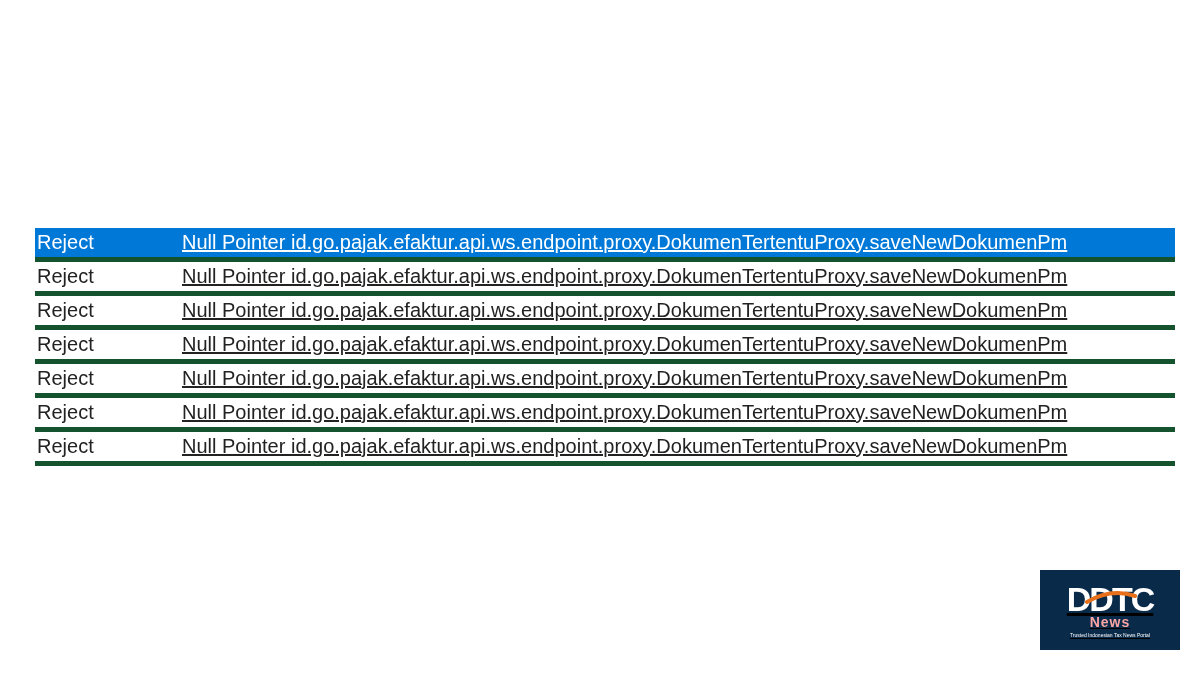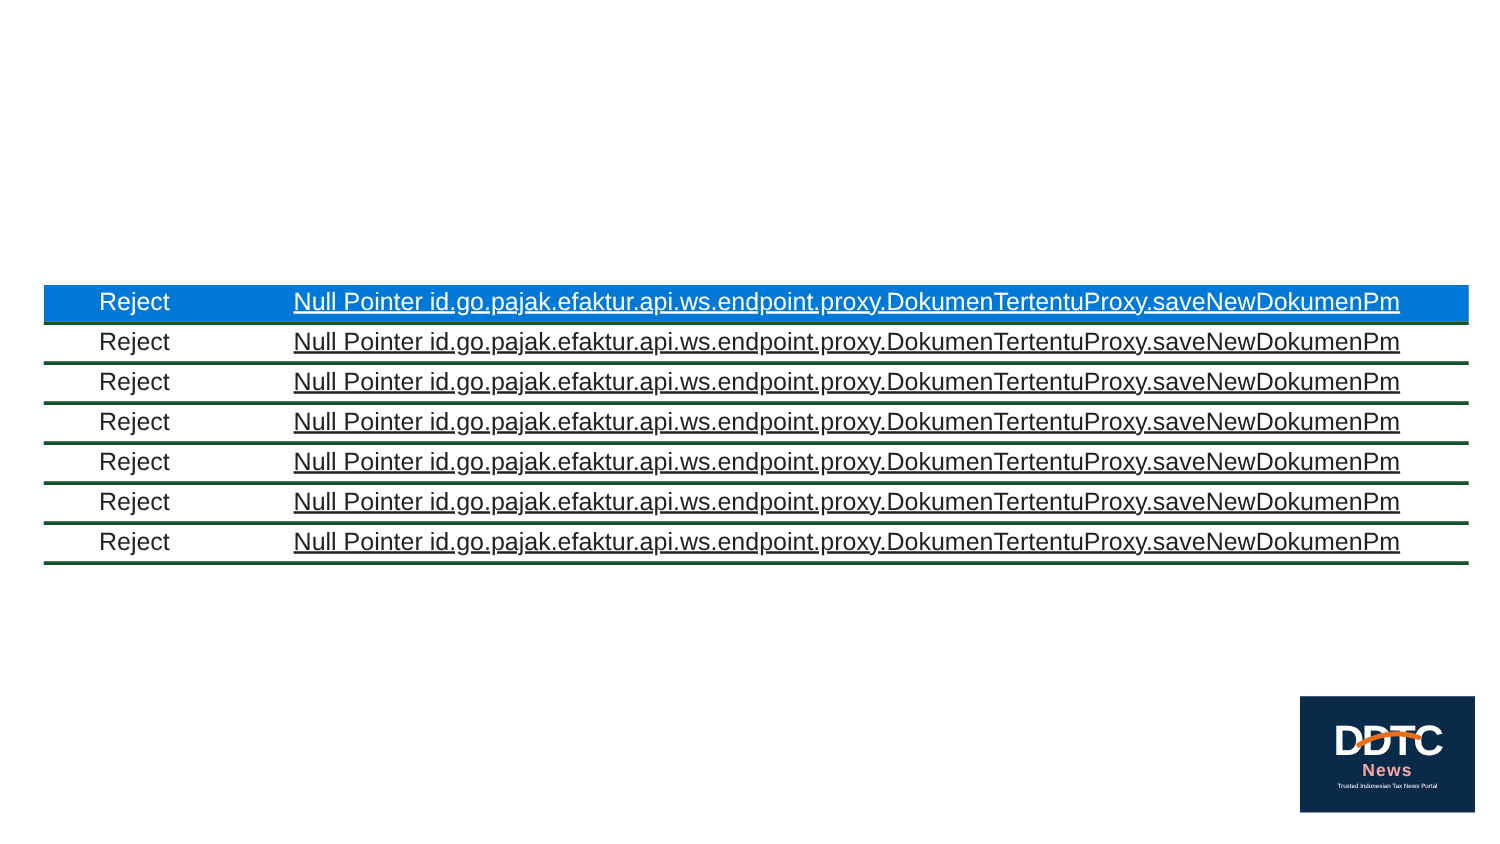--- a/index.html
+++ b/index.html
@@ -19,22 +19,21 @@
       left: 35px;
       top: 228px;
       width: 1140px;
     }
     .table {
       width: 100%;
       border-collapse: collapse;
       font-size: 20px;
     }
     .table tr {
-      border-bottom: 3px solid #14532d;
-      text-align: center;
+      border-bottom: 5px solid #14532d;
     }
     .table tr.selected {
       background: #0078d7;
       color: #ffffff;
     }
     .table td {
       padding: 3px 2px;
       white-space: nowrap;
       overflow: hidden;
       vertical-align: middle;
@@ -48,27 +47,28 @@
     }
     .col-message {
       width: auto;
       text-decoration: underline;
     }
     .logo-box {
       position: absolute;
       right: 20px;
       bottom: 25px;
       width: 140px;
-      height: 93px;
+      height: 80px;
       background: #0a2a4a;
       display: flex;
       flex-direction: column;
       justify-content: center;
       align-items: center;
       padding: 6px;
+      text-decoration: underline;
     }
     .logo-text {
       font-family: Arial, sans-serif;
       font-weight: 900;
       font-size: 34px;
       color: #ffffff;
       letter-spacing: -2px;
       line-height: 1;
       position: relative;
     }

